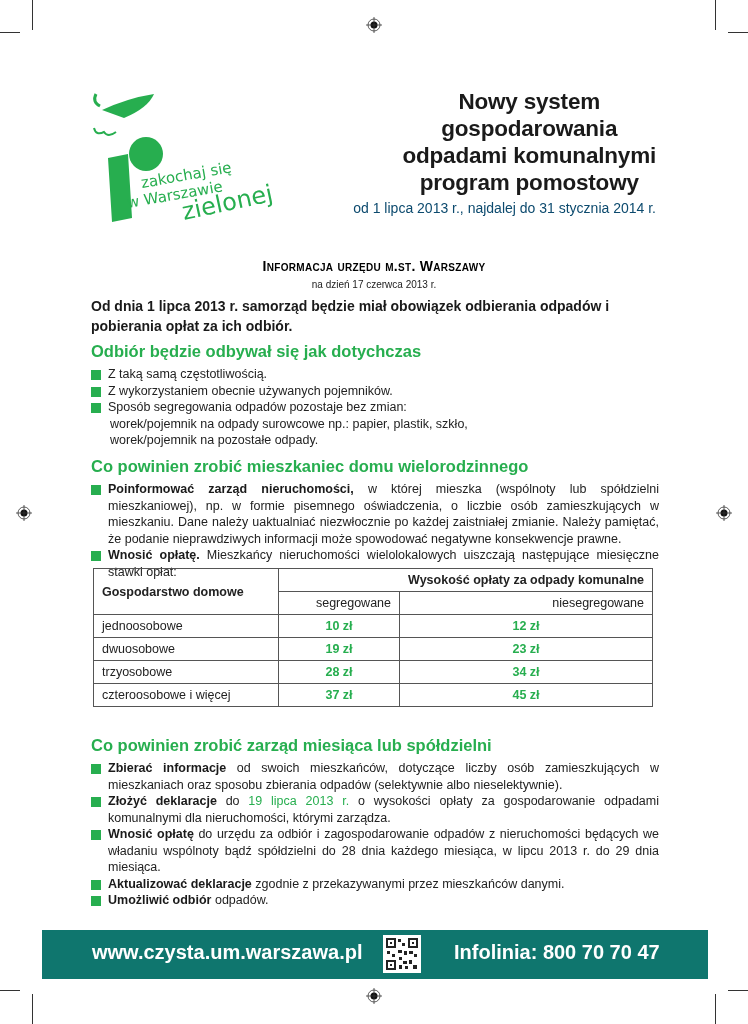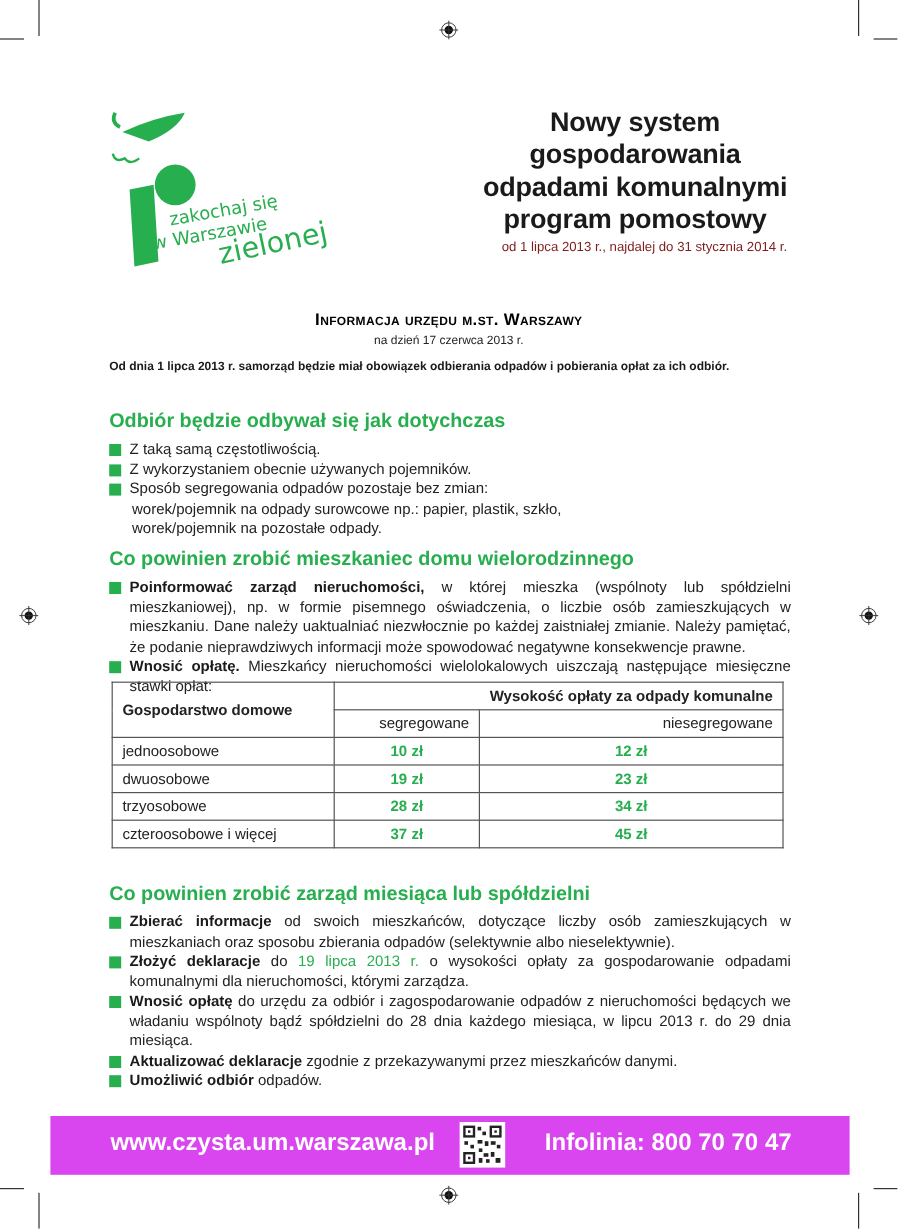--- a/index.html
+++ b/index.html
@@ -9,44 +9,44 @@
   
   .crop-v { position:absolute; width:1px; background:#333; }
   .crop-h { position:absolute; height:1px; background:#333; }
   .reg { position:absolute; width:16px; height:16px; }
   
   .logo { left:88px; top:88px; width:200px; height:140px; }
   
   .title { right:92px; top:88px; text-align:center; font-weight:bold; font-size:22.5px;
            line-height:27px; color:#1a1a1a; letter-spacing:-0.2px; }
   .title div { white-space:nowrap; }
-  .subtitle { right:92px; top:200px; font-size:11px; color:#7f1d1d; white-space:nowrap; }
+  .subtitle { right:92px; top:200px; font-size:14px; color:#0c4a6e; white-space:nowrap; }
   
   .info-h { left:0; width:748px; top:258px; text-align:center; font-weight:bold; font-size:12px;
             letter-spacing:0.3px; color:#000000; }
   .info-d { left:0; width:748px; top:279px; text-align:center; font-size:10px; color:#222; }
-  .lead { left:91px; top:296px; width:570px; font-weight:bold; font-size:10px; line-height:20px; color:#1a1a1a; }
+  .lead { left:91px; top:296px; width:570px; font-weight:bold; font-size:14px; line-height:20px; color:#1a1a1a; }
   .h2 { position:absolute; left:91px; font-weight:bold; font-size:16.5px; color:#27ae4f; white-space:nowrap; }
   ul.bl { position:absolute; left:91px; width:568px; margin:0; padding:0; list-style:none;
           font-size:12.5px; line-height:16.5px; color:#222; }
   ul.bl li { position:relative; padding-left:17px; text-align:justify; }
   ul.bl li .sq { position:absolute; left:0; top:4px; width:10px; height:10px; background:#27ae4f; }
   ul.bl li .sub { display:block; padding-left:2px; }
   b { font-weight:bold; color:#1a1a1a; }
   .gtxt { color:#27ae4f; }
   
   table.fees { position:absolute; left:93px; top:568px; width:560px; border-collapse:collapse;
                font-size:12.5px; color:#222; }
   table.fees td, table.fees th { border:1px solid #555; padding:0 8px; height:22px; }
   table.fees th { font-weight:bold; }
   table.fees .hh { text-align:right; }
   table.fees .hl { text-align:left; vertical-align:middle; line-height:16px; }
   table.fees td.v { text-align:center; font-weight:bold; color:#27ae4f; }
   
-  .bar { left:42px; top:930px; width:666px; height:49px; background:#d946ef;text-align:right; }
+  .bar { left:42px; top:930px; width:666px; height:49px; background:#0f766e;text-align:right; }
   .bar .url { position:absolute; left:50px; top:11px; font-size:20px; font-weight:bold; color:#fff; white-space:nowrap; }
   .bar .qr { position:absolute; left:341px; top:5px; width:38px; height:38px; background:#fff; }
   .bar .info { position:absolute; left:412px; top:11px; font-size:20px; font-weight:bold; color:#fff; white-space:nowrap; }
 </style>
 </head>
 <body>
 
 <div class="crop-v" style="left:32px; top:0; height:30px;"></div>
 <div class="crop-h" style="left:0; top:32px; width:20px;"></div>
 <div class="crop-v" style="left:715px; top:0; height:30px;"></div>

